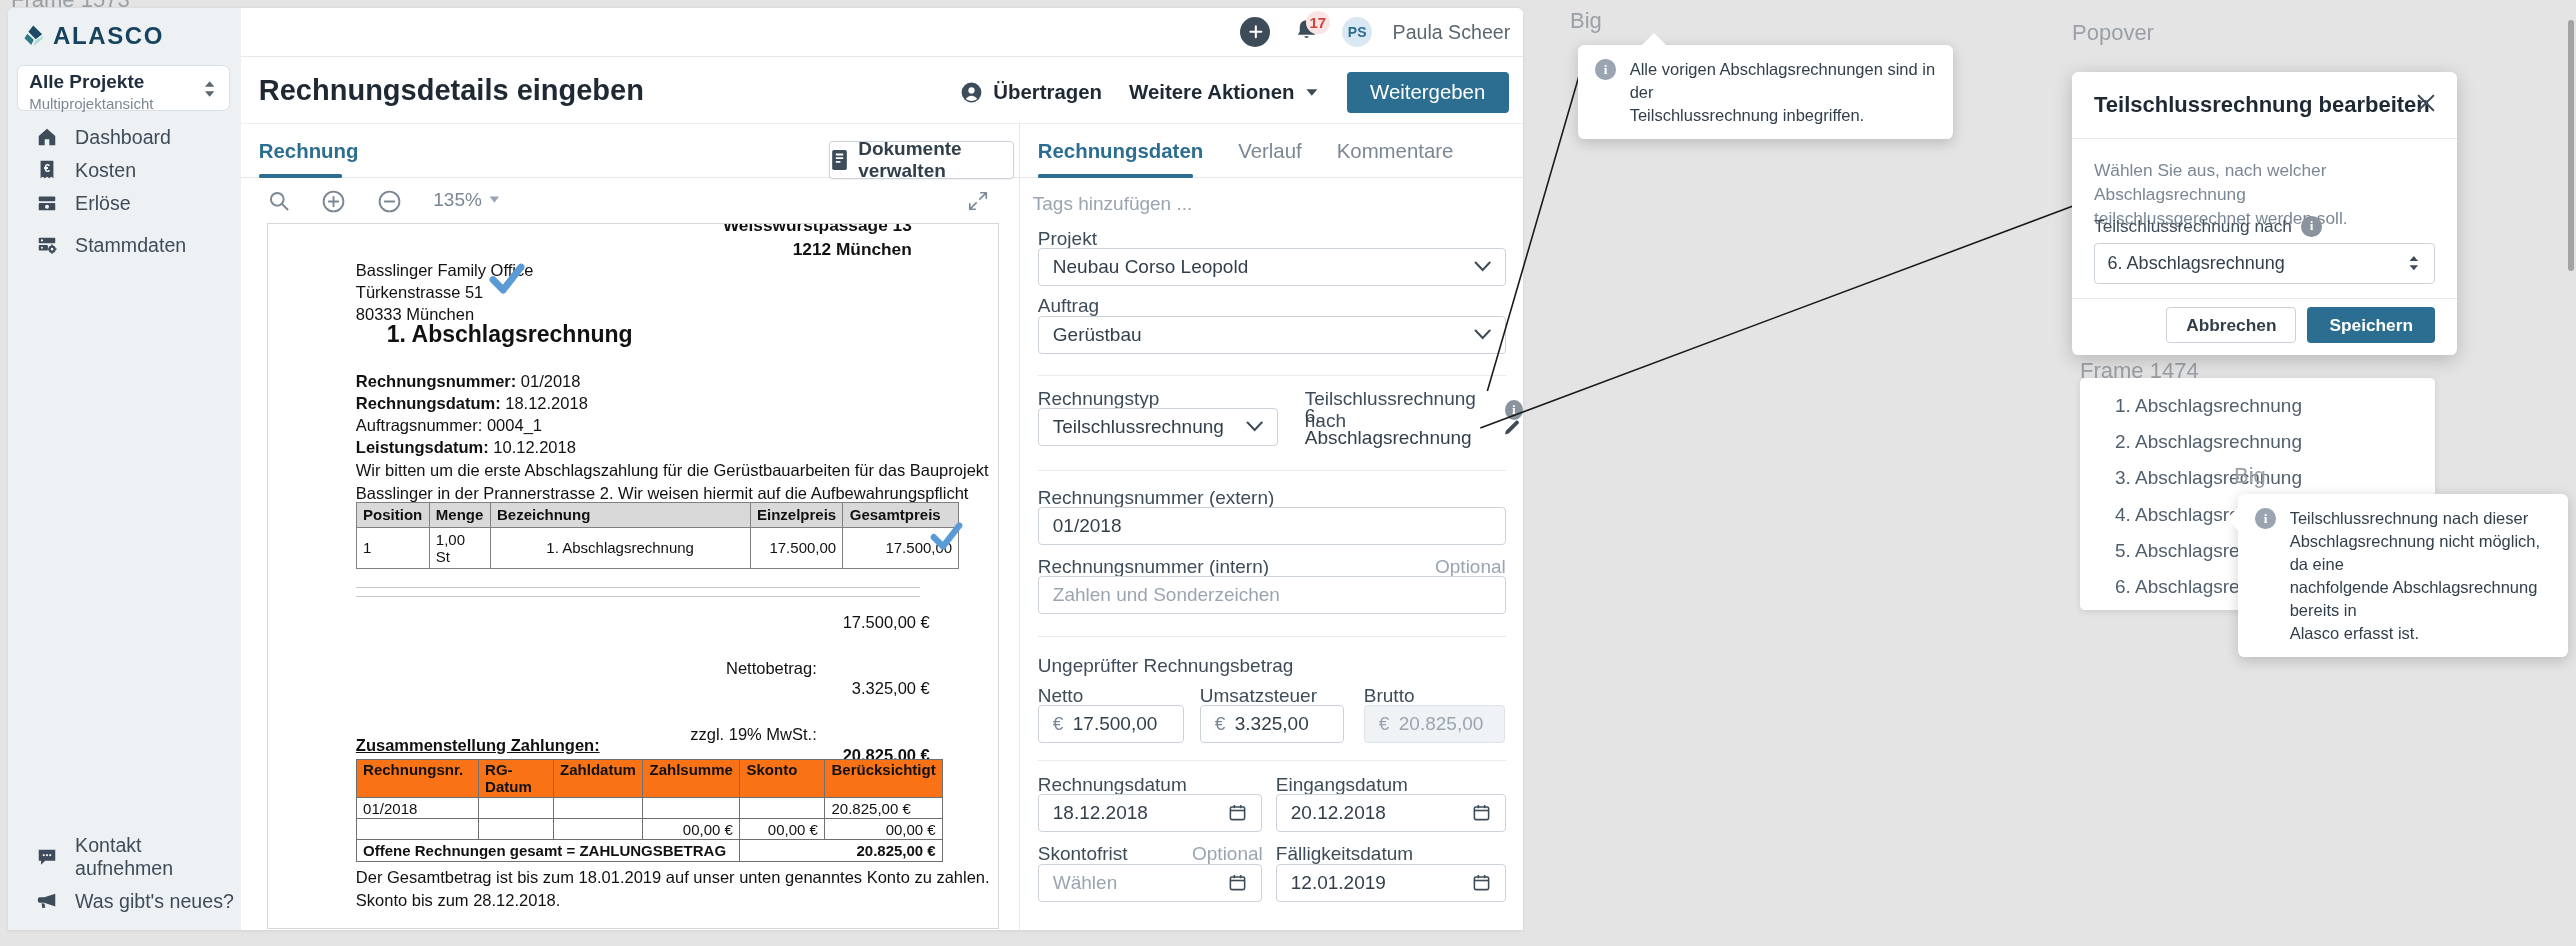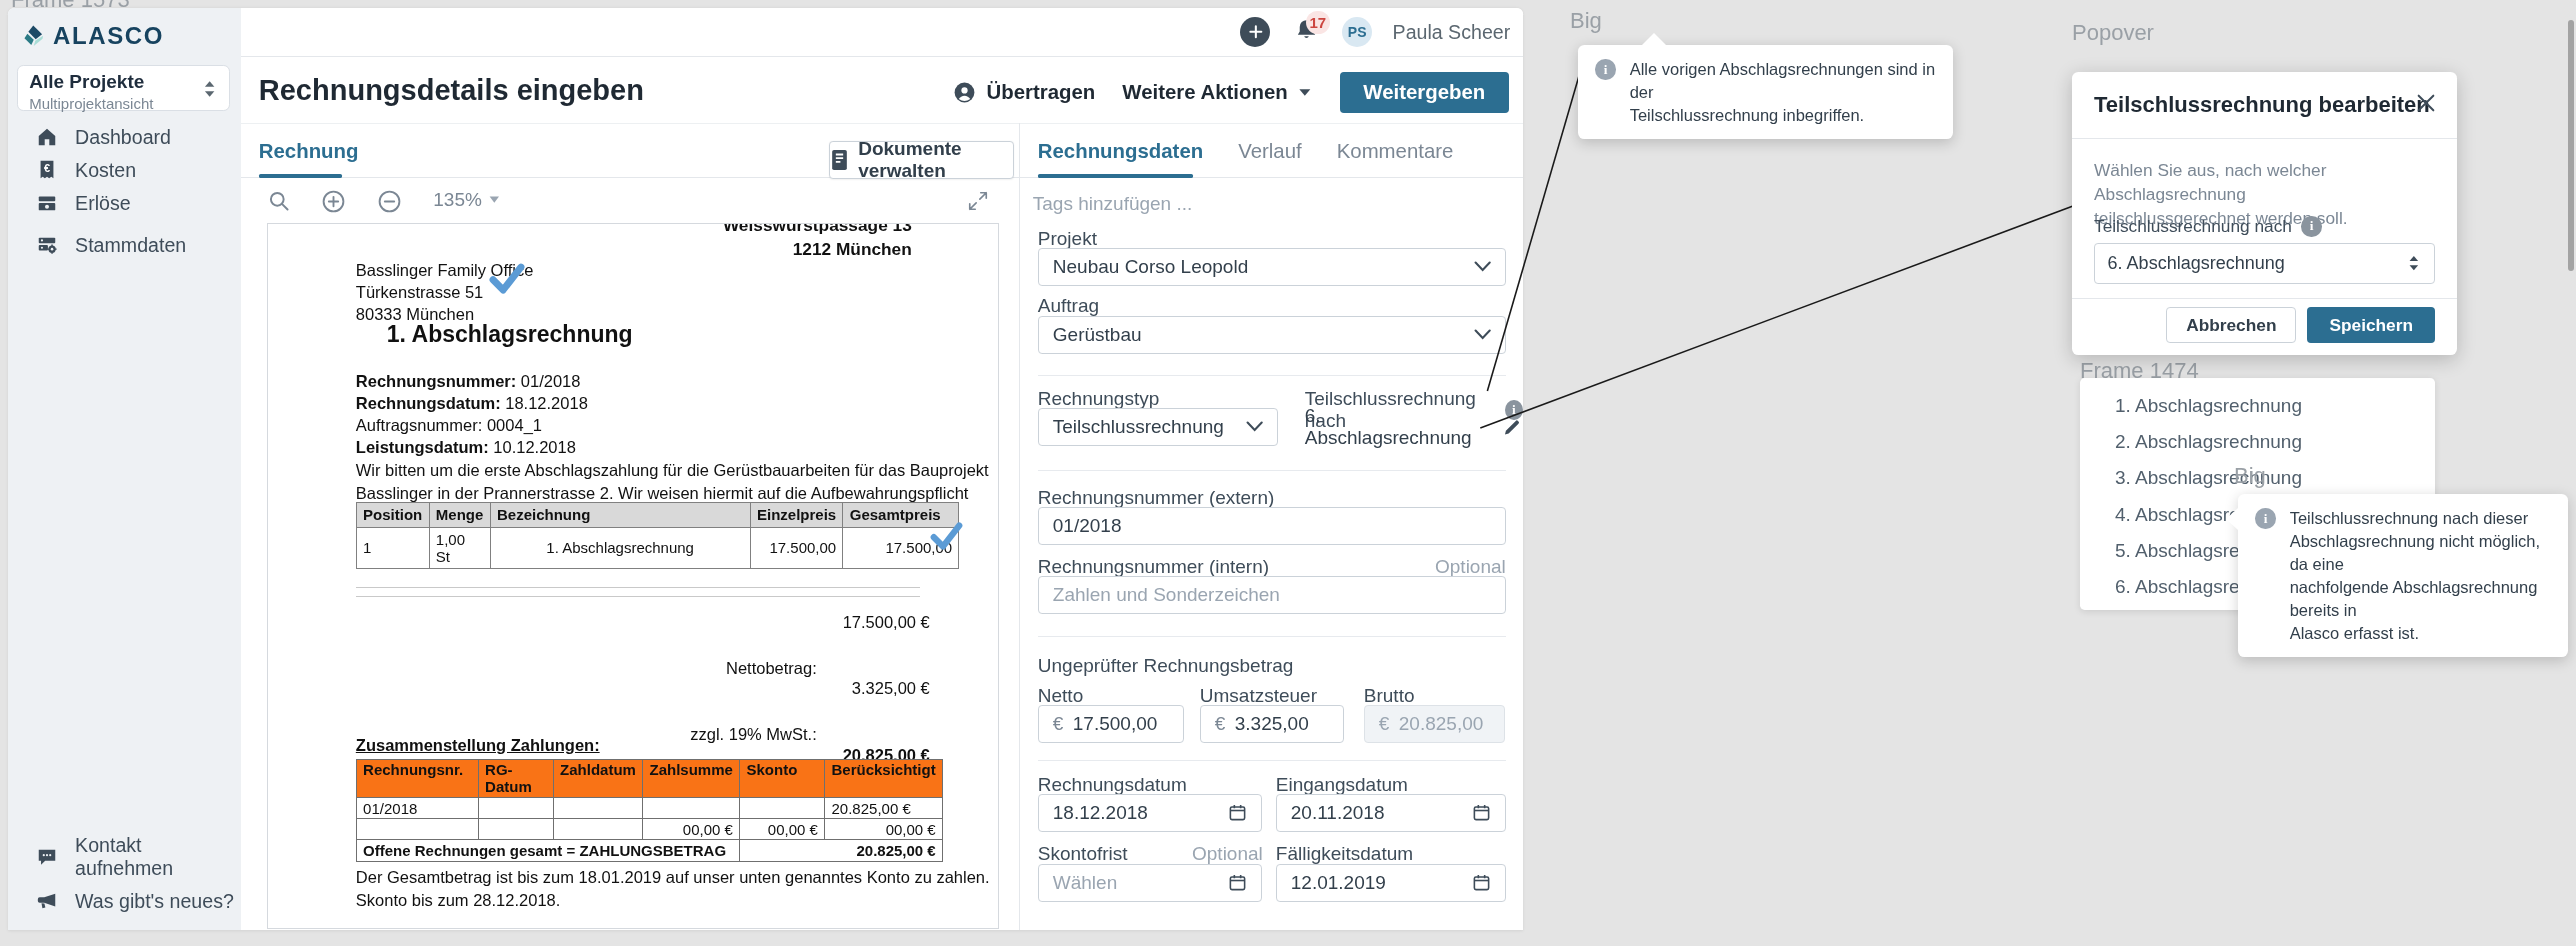--- a/index.html
+++ b/index.html
@@ -23,21 +23,21 @@
   .topbar-right{position:absolute;right:12.6px;top:0;height:49px;display:flex;align-items:center;gap:20.4px;}
   .plus-circle{width:30px;height:30px;border-radius:50%;background:#3e4c59;display:flex;align-items:center;justify-content:center;}
   .bell-wrap{position:relative;width:31px;height:31px;display:flex;justify-content:center;}
   .badge{position:absolute;top:-6.3px;right:-7.8px;min-width:23.5px;height:23.5px;border-radius:50%;background:#fae5e4;color:#cc4640;font-size:15px;font-weight:bold;display:flex;align-items:center;justify-content:center;}
   .avatar{width:30px;height:30px;border-radius:50%;background:#d9e8f2;color:#2c6e91;font-size:14px;font-weight:bold;display:flex;align-items:center;justify-content:center;}
   .user-name{font-size:19.6px;color:#5b6770;}
   
   .page-title{position:absolute;left:251px;top:66px;font-size:29px;font-weight:bold;color:#1f2933;}
   .hdr-actions{position:absolute;right:14px;top:60px;height:50px;display:flex;align-items:center;gap:27px;}
   .hdr-link{display:flex;align-items:center;gap:9.4px;font-size:20.4px;font-weight:600;color:#1f2933;cursor:pointer;}
-  .btn-primary{background:#2c6e91;color:#fff;border:none;border-radius:3.9px;font-size:20.4px;font-weight:700;padding:0 23.5px;height:41px;display:flex;align-items:center;cursor:pointer;font-family:inherit;}
+  .btn-primary{background:#2c6e91;color:#fff;border:none;border-radius:3.9px;font-size:20.4px;font-weight:400;padding:0 23.5px;height:41px;display:flex;align-items:center;cursor:pointer;font-family:inherit;}
   .divider-h{position:absolute;left:233px;right:0;height:0.8px;background:#edf0f2;}
   
   .tabs-border{position:absolute;left:233px;right:0;top:169px;height:1.6px;background:#e4e7eb;}
   .tab{font-size:20.4px;color:#7b8794;cursor:pointer;}
   .tab.active{color:#2c6e91;font-weight:600;}
   .tab-underline{position:absolute;height:4.7px;background:#2c6e91;top:166px;border-radius:1.6px;}
   
   .doc-btn{position:absolute;left:821px;top:133px;width:185px;height:38px;background:#fff;border:0.8px solid #cbd2d9;border-radius:3.9px;display:flex;align-items:center;justify-content:center;gap:9.4px;font-size:19px;font-weight:600;color:#323f4b;box-shadow:0 0.8px 1.6px rgba(0,0,0,.06);cursor:pointer;}
   .viewer-toolbar{position:absolute;left:259px;top:181px;width:732px;height:30px;display:flex;align-items:flex-start;gap:31px;color:#7b8794;}
   .zoom-label{font-size:19px;color:#7b8794;display:flex;align-items:center;gap:6.3px;cursor:pointer;}
@@ -499,21 +499,21 @@
       <span>18.12.2018</span>
       <span>
           <svg width="19" height="19" viewBox="0 0 24 24">
             <rect x="3" y="5" width="18" height="16" rx="2" fill="none" stroke="#3e4c59" stroke-width="2"></rect>
             <path d="M3 9.5h18" stroke="#3e4c59" stroke-width="2"></path>
             <path d="M8 2.5v4M16 2.5v4" stroke="#3e4c59" stroke-width="2"></path>
           </svg>
         </span>
     </div>
     <div class="input" style="left:1268px;top:786px;width:230px;justify-content:space-between;">
-      <span>20.11.2018</span>
+      <span>20.12.2018</span>
       <span>
           <svg width="19" height="19" viewBox="0 0 24 24">
             <rect x="3" y="5" width="18" height="16" rx="2" fill="none" stroke="#3e4c59" stroke-width="2"></rect>
             <path d="M3 9.5h18" stroke="#3e4c59" stroke-width="2"></path>
             <path d="M8 2.5v4M16 2.5v4" stroke="#3e4c59" stroke-width="2"></path>
           </svg>
         </span>
     </div>
 
     <div class="flabel" style="left:1030px;top:835px;">Skontofrist</div>

